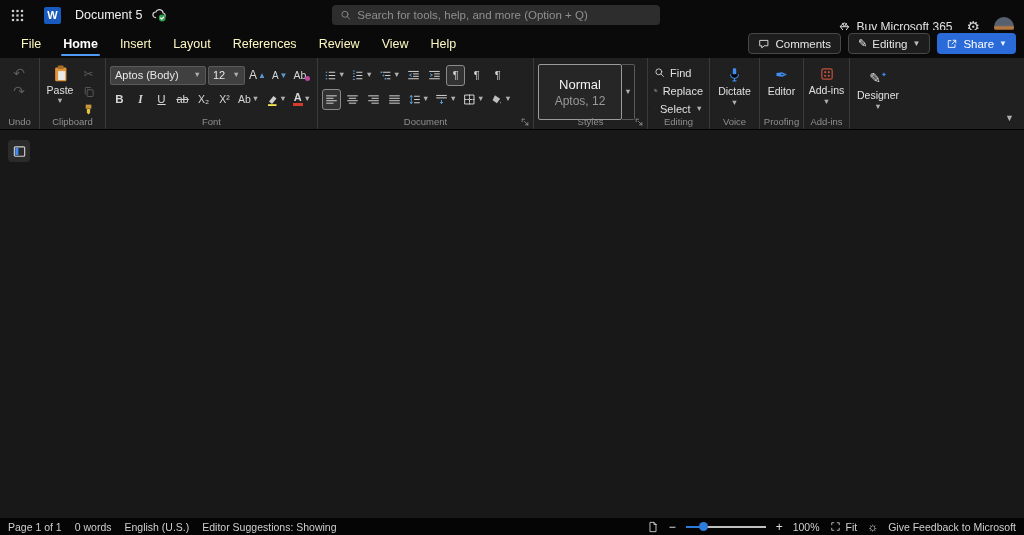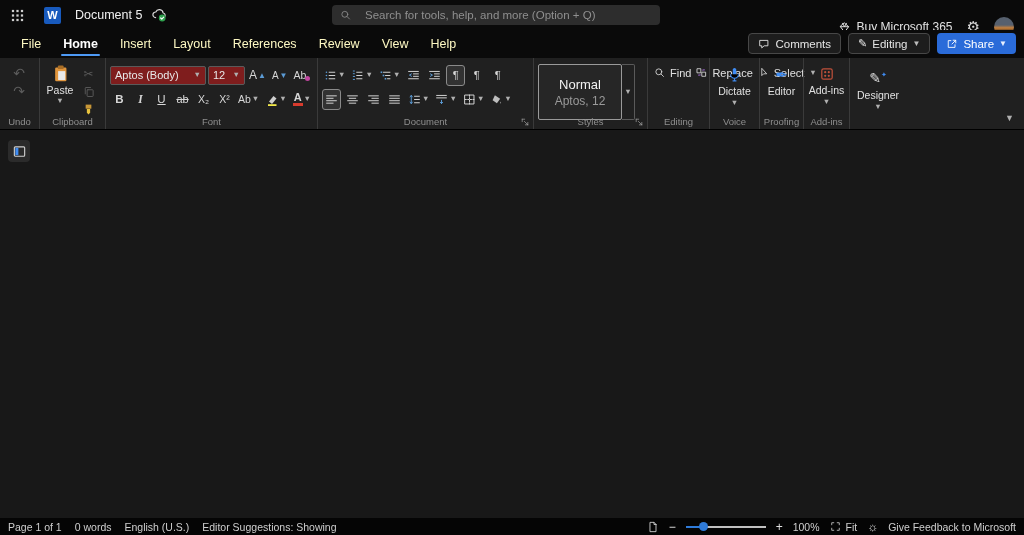--- a/index.html
+++ b/index.html
@@ -7,21 +7,21 @@
   body { font-family:"Liberation Sans", sans-serif; background:#181818; color:#d6d6d6; font-size:12px; }
   svg { display:block; }
   .icon { stroke:currentColor; fill:none; stroke-width:1.2; stroke-linecap:round; stroke-linejoin:round; }
 
   
   .titlebar { height:30px; background:#0a0a0a; display:flex; align-items:center; position:relative; }
   .waffle-btn { width:34px; height:30px; display:flex; align-items:center; justify-content:center; color:#cfcfcf; cursor:pointer; }
   .word-logo { width:17px; height:17px; background:#185abd; border-radius:2px; color:#fff; font-size:11px; font-weight:bold; display:flex; align-items:center; justify-content:center; margin-left:10px; }
   .doc-title { color:#f0f0f0; font-size:12.5px; margin-left:14px; }
   .cloud { margin-left:8px; position:relative; width:18px; height:16px; color:#d6d6d6; }
-  .search-pill { position:absolute; left:332px; top:5px; width:328px; height:20px; background:#2d2d2d; border-radius:4px; display:flex; align-items:center; padding:0 8px; gap:14px; color:#8f8f8f; }
+  .search-pill { position:absolute; left:332px; top:5px; width:328px; height:20px; background:#2d2d2d; border-radius:4px; display:flex; align-items:center; padding:0 8px; gap:6px; color:#8f8f8f; }
   .search-pill input { background:transparent; border:none; outline:none; color:#bdbdbd; font-size:11.5px; width:100%; font-family:"Liberation Sans",sans-serif; }
   .search-pill input::placeholder { color:#8f8f8f; }
   .tb-right { position:absolute; right:0; top:12px; height:30px; display:flex; align-items:center; gap:14px; padding-right:10px; }
   .buy { display:flex; align-items:center; gap:6px; color:#e2e2e2; font-size:12px; cursor:pointer; }
   .gear { color:#d6d6d6; font-size:15px; cursor:pointer; }
   .avatar { width:20px; height:20px; border-radius:50%; cursor:pointer;
             background:linear-gradient(#56606e 40%, #c9823c 55%, #2a1c12 75%); }
 
   
   .menubar { height:28px; background:#0a0a0a; display:flex; align-items:center; position:relative; }
@@ -48,33 +48,33 @@
   .launcher { position:absolute; right:3px; bottom:2px; color:#9a9a9a; cursor:pointer; }
 
   .undo-col { display:flex; flex-direction:column; align-items:center; gap:4px; width:30px; padding-top:3px; font-size:14px; }
   .undo-col span { cursor:pointer; line-height:1; }
 
   .clip-wrap { display:flex; gap:3px; padding-top:1px; }
   .paste-btn { display:flex; flex-direction:column; align-items:center; width:32px; cursor:pointer; color:#e0e0e0; font-size:10.5px; gap:1px; }
   .clip-col { display:flex; flex-direction:column; align-items:center; gap:3px; padding-top:2px; }
   .clip-col .ibtn { height:15px; }
 
-  .combo { height:19px; border:1px solid #5a5a5a; border-radius:2px; display:flex; align-items:center; justify-content:space-between; padding:0 4px; font-size:11px; color:#e8e8e8; cursor:pointer; background:#7f1d1d; }
+  .combo { height:19px; border:1px solid #5a5a5a; border-radius:2px; display:flex; align-items:center; justify-content:space-between; padding:0 4px; font-size:11px; color:#e8e8e8; cursor:pointer; background:#404040; }
   .fbtn { font-size:11.5px; font-weight:bold; }
   .grow-a { font-size:12px; } .grow-a sup { color:#5b9bd5; font-size:8px; }
   .pinkdot { width:5px; height:5px; border-radius:50%; background:#c0459f; margin-left:-2px; margin-top:6px; }
   .fontcolor-a { border-bottom:3px solid #d83b2d; line-height:1; padding:0 1px; font-weight:bold; font-size:11px;}
 
   .styles-wrap { display:flex; align-items:stretch; height:56px; margin-top:1px; }
   .style-card { width:84px; border:1px solid #9a9a9a; border-radius:2px; background:#262626; display:flex; flex-direction:column; align-items:center; justify-content:center; cursor:pointer; }
   .style-name { font-size:13px; color:#f2f2f2; }
   .style-sub { font-size:12px; color:#9a9a9a; margin-top:2px; }
   .style-chev { width:13px; border:1px solid #5a5a5a; border-left:none; border-radius:0 2px 2px 0; display:flex; align-items:center; justify-content:center; cursor:pointer; }
 
-  .edit-rows { display:flex; flex-direction:row; gap:1px; padding-top:1px; }
+  .edit-rows { display:flex; flex-direction:column; gap:1px; padding-top:1px; }
   .erow { display:flex; align-items:center; gap:5px; height:17px; font-size:11px; color:#e0e0e0; cursor:pointer; padding:0 2px; }
 
   .bigbtn { display:flex; flex-direction:column; align-items:center; gap:2px; font-size:10.5px; color:#e0e0e0; cursor:pointer; padding-top:3px; }
 
   .collapse-chev { position:absolute; right:10px; bottom:6px; color:#b0b0b0; font-size:9px; cursor:pointer; }
 
   
   .canvas { height:388px; background:#181818; position:relative; }
   .nav-btn { position:absolute; left:8px; top:10px; width:22px; height:22px; background:#2b2b2b; border-radius:4px; display:flex; align-items:center; justify-content:center; cursor:pointer; color:#cfcfcf; }
   .page { position:absolute; left:215px; top:12px; width:580px; height:376px; background:#242424; border:1px solid #3d3d3d; }

